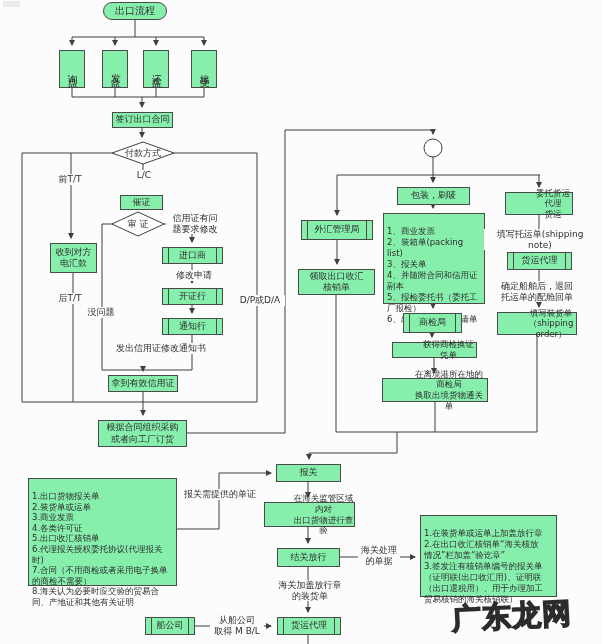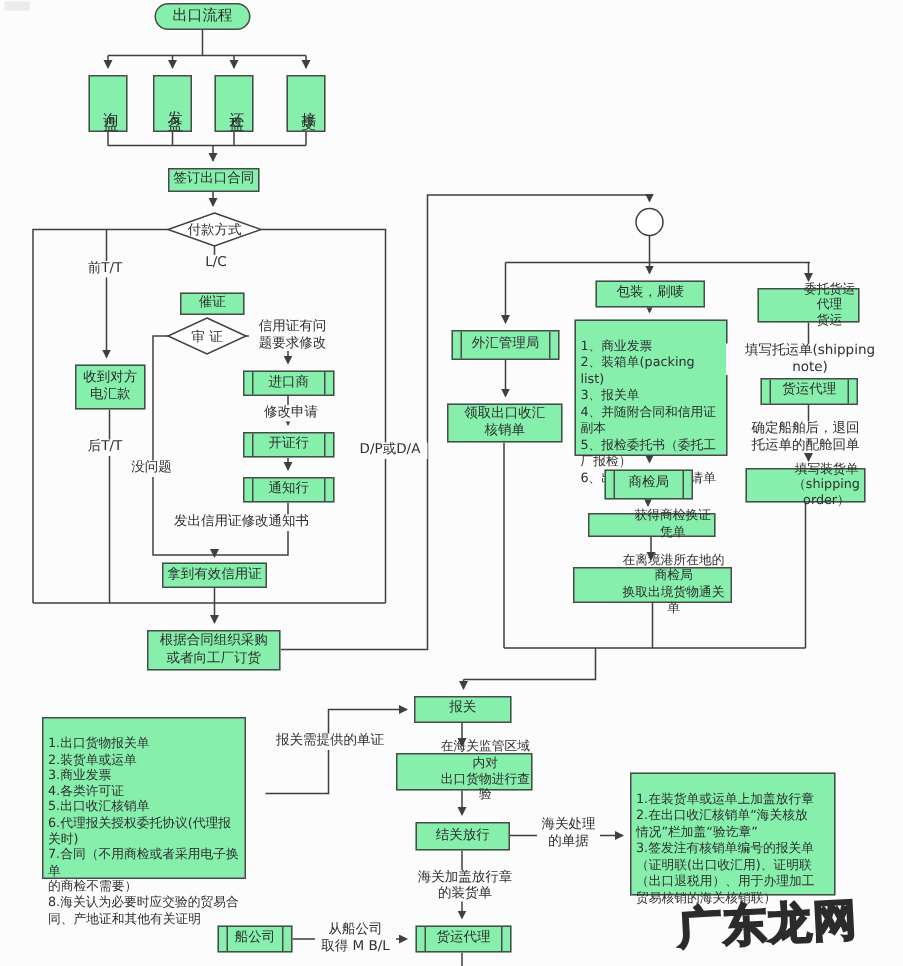--- a/index.html
+++ b/index.html
@@ -130,21 +130,21 @@
 货运</div>
   <div class="node bars" style="left:507px;top:252px;width:65px;height:18px;">货运代理</div>
   <div class="node fs85" style="left:497px;top:312px;width:80px;height:23px;">填写装货单
 （shipping order）</div>
   <div class="node bars" style="left:403px;top:313px;width:59px;height:20px;">商检局</div>
   <div class="node fs85" style="left:392px;top:342px;width:85px;height:16px;">获得商检换证凭单</div>
   <div class="node fs85" style="left:382px;top:378px;width:106px;height:24px;">在离境港所在地的商检局
 换取出境货物通关单</div>
 
   <div class="node" style="left:276px;top:464px;width:65px;height:18px;">报关</div>
-  <div class="node list lh106" style="left:28px;top:478px;width:136px;height:108px;">1.出口货物报关单
+  <div class="node list lh106" style="left:28px;top:478px;width:149px;height:108px;">1.出口货物报关单
 2.装货单或运单
 3.商业发票
 4.各类许可证
 5.出口收汇核销单
 6.代理报关授权委托协议(代理报关时)
 7.合同（不用商检或者采用电子换单
 的商检不需要）
 8.海关认为必要时应交验的贸易合
 同、产地证和其他有关证明</div>
   <div class="node fs85" style="left:264px;top:502px;width:91px;height:25px;">在海关监管区域内对

